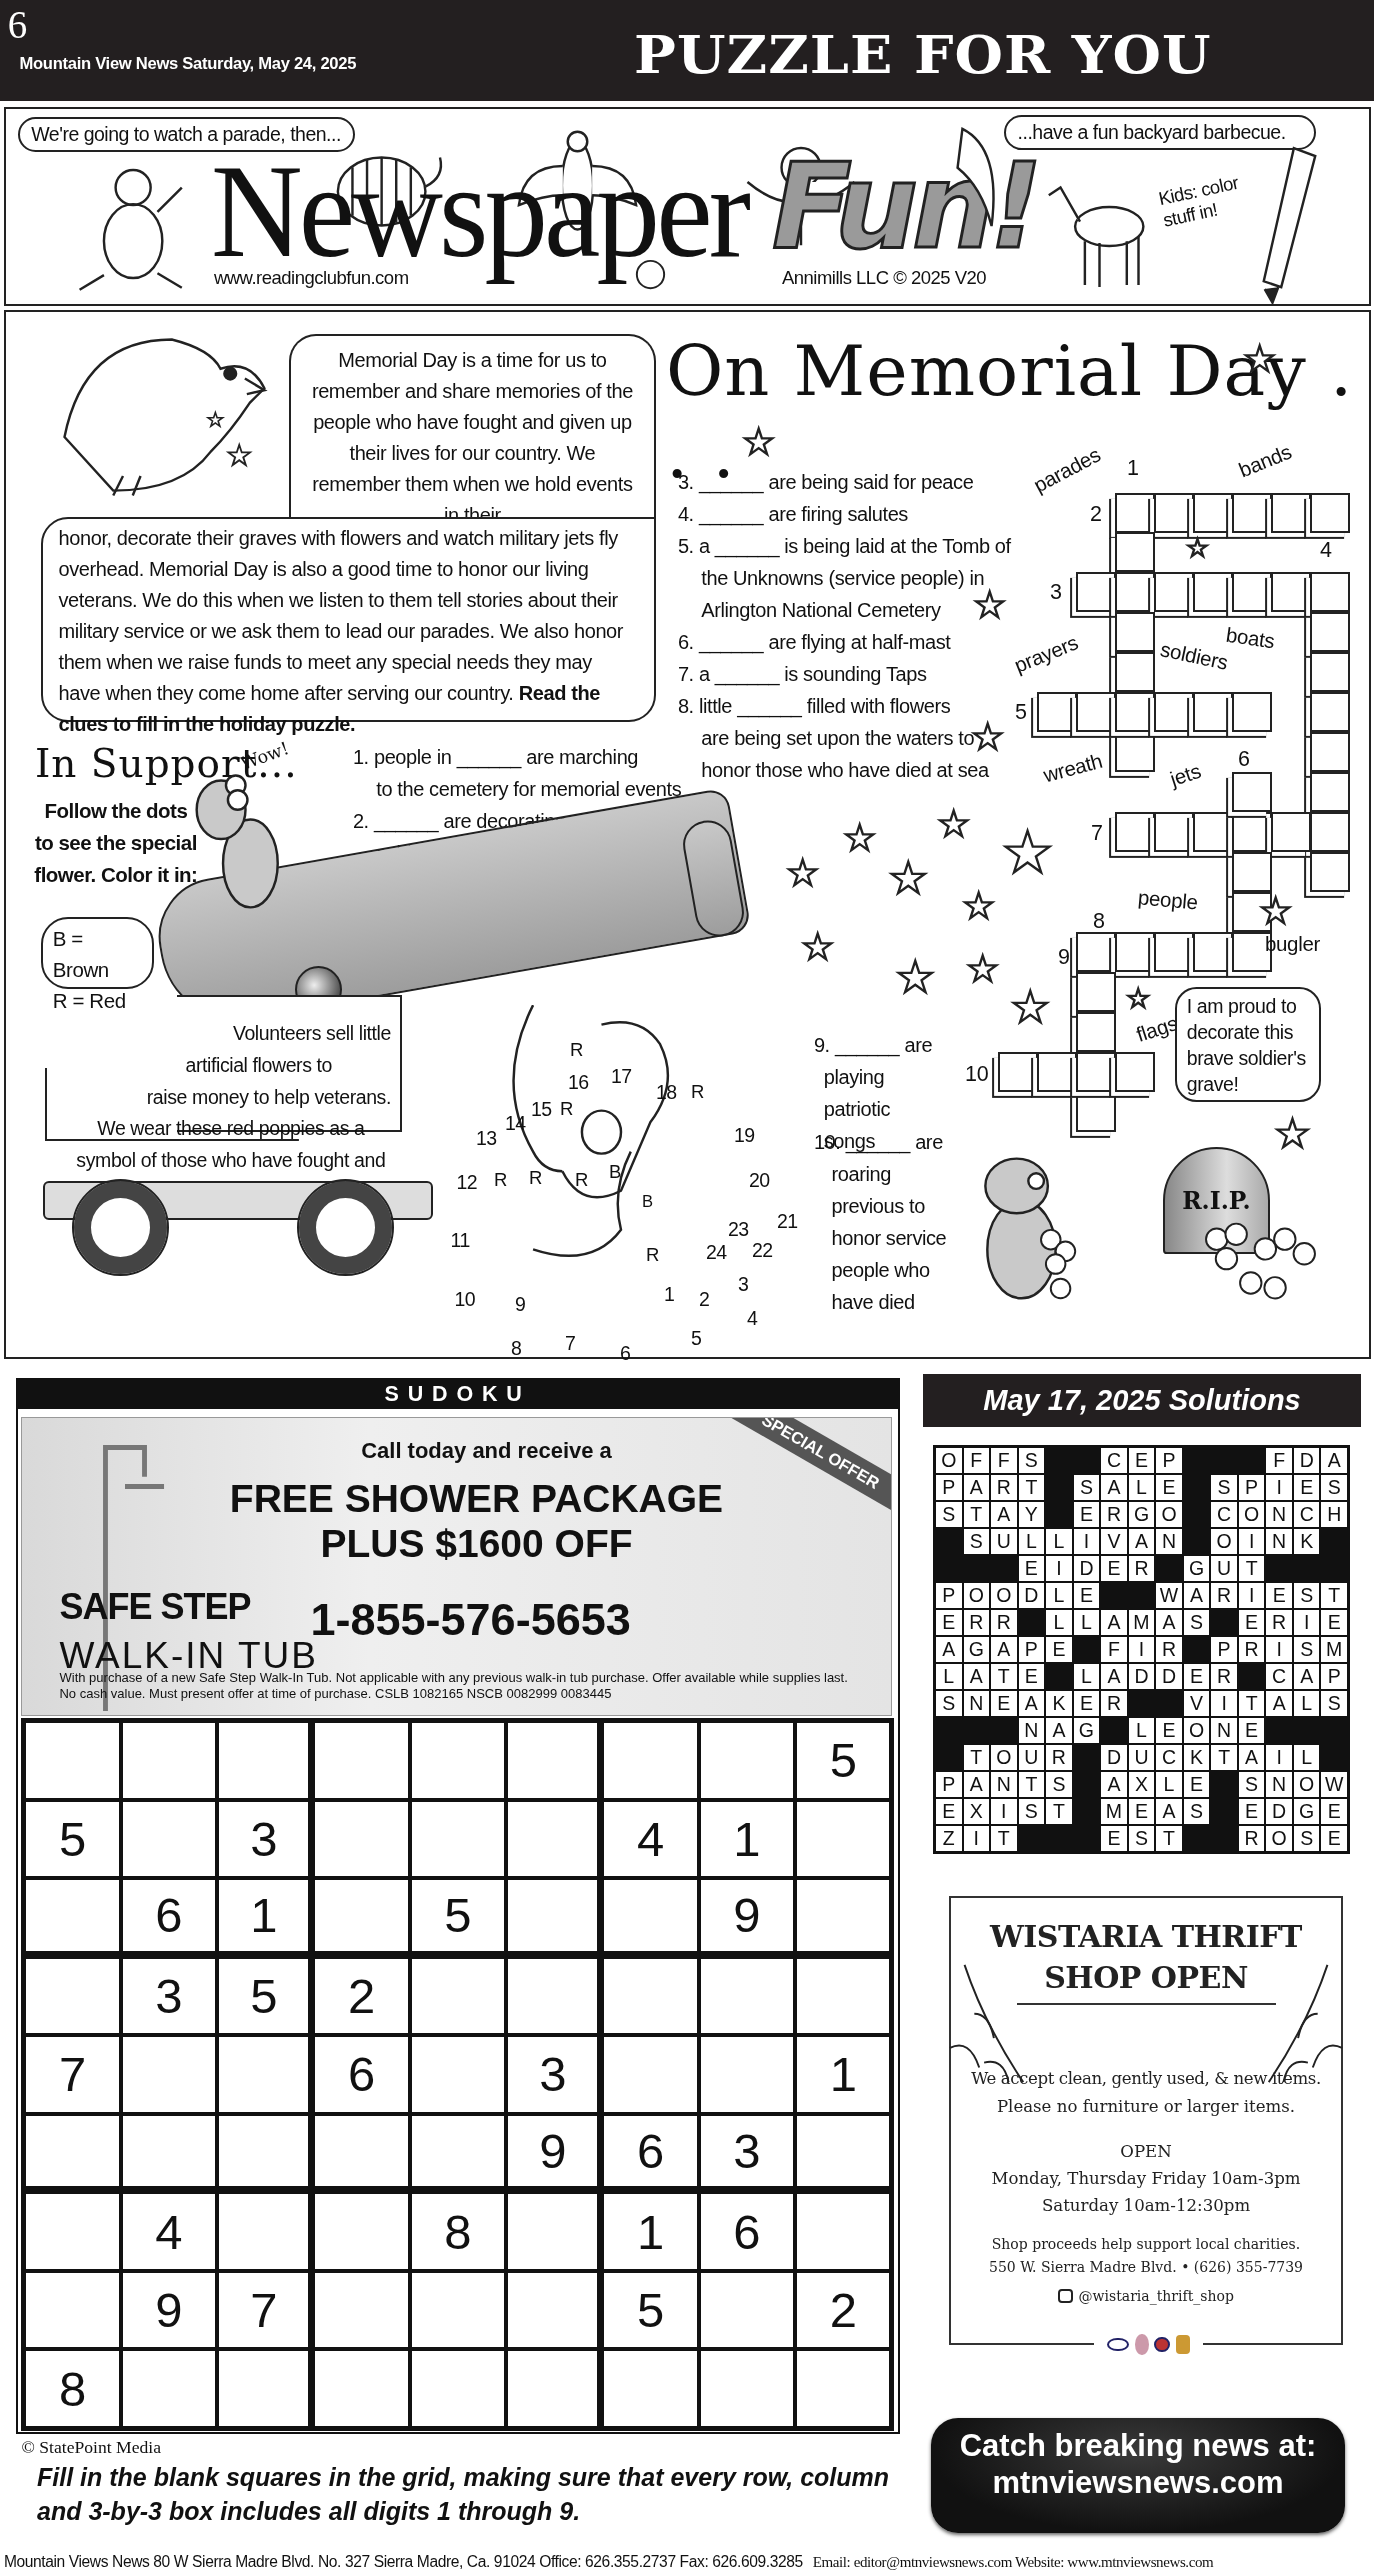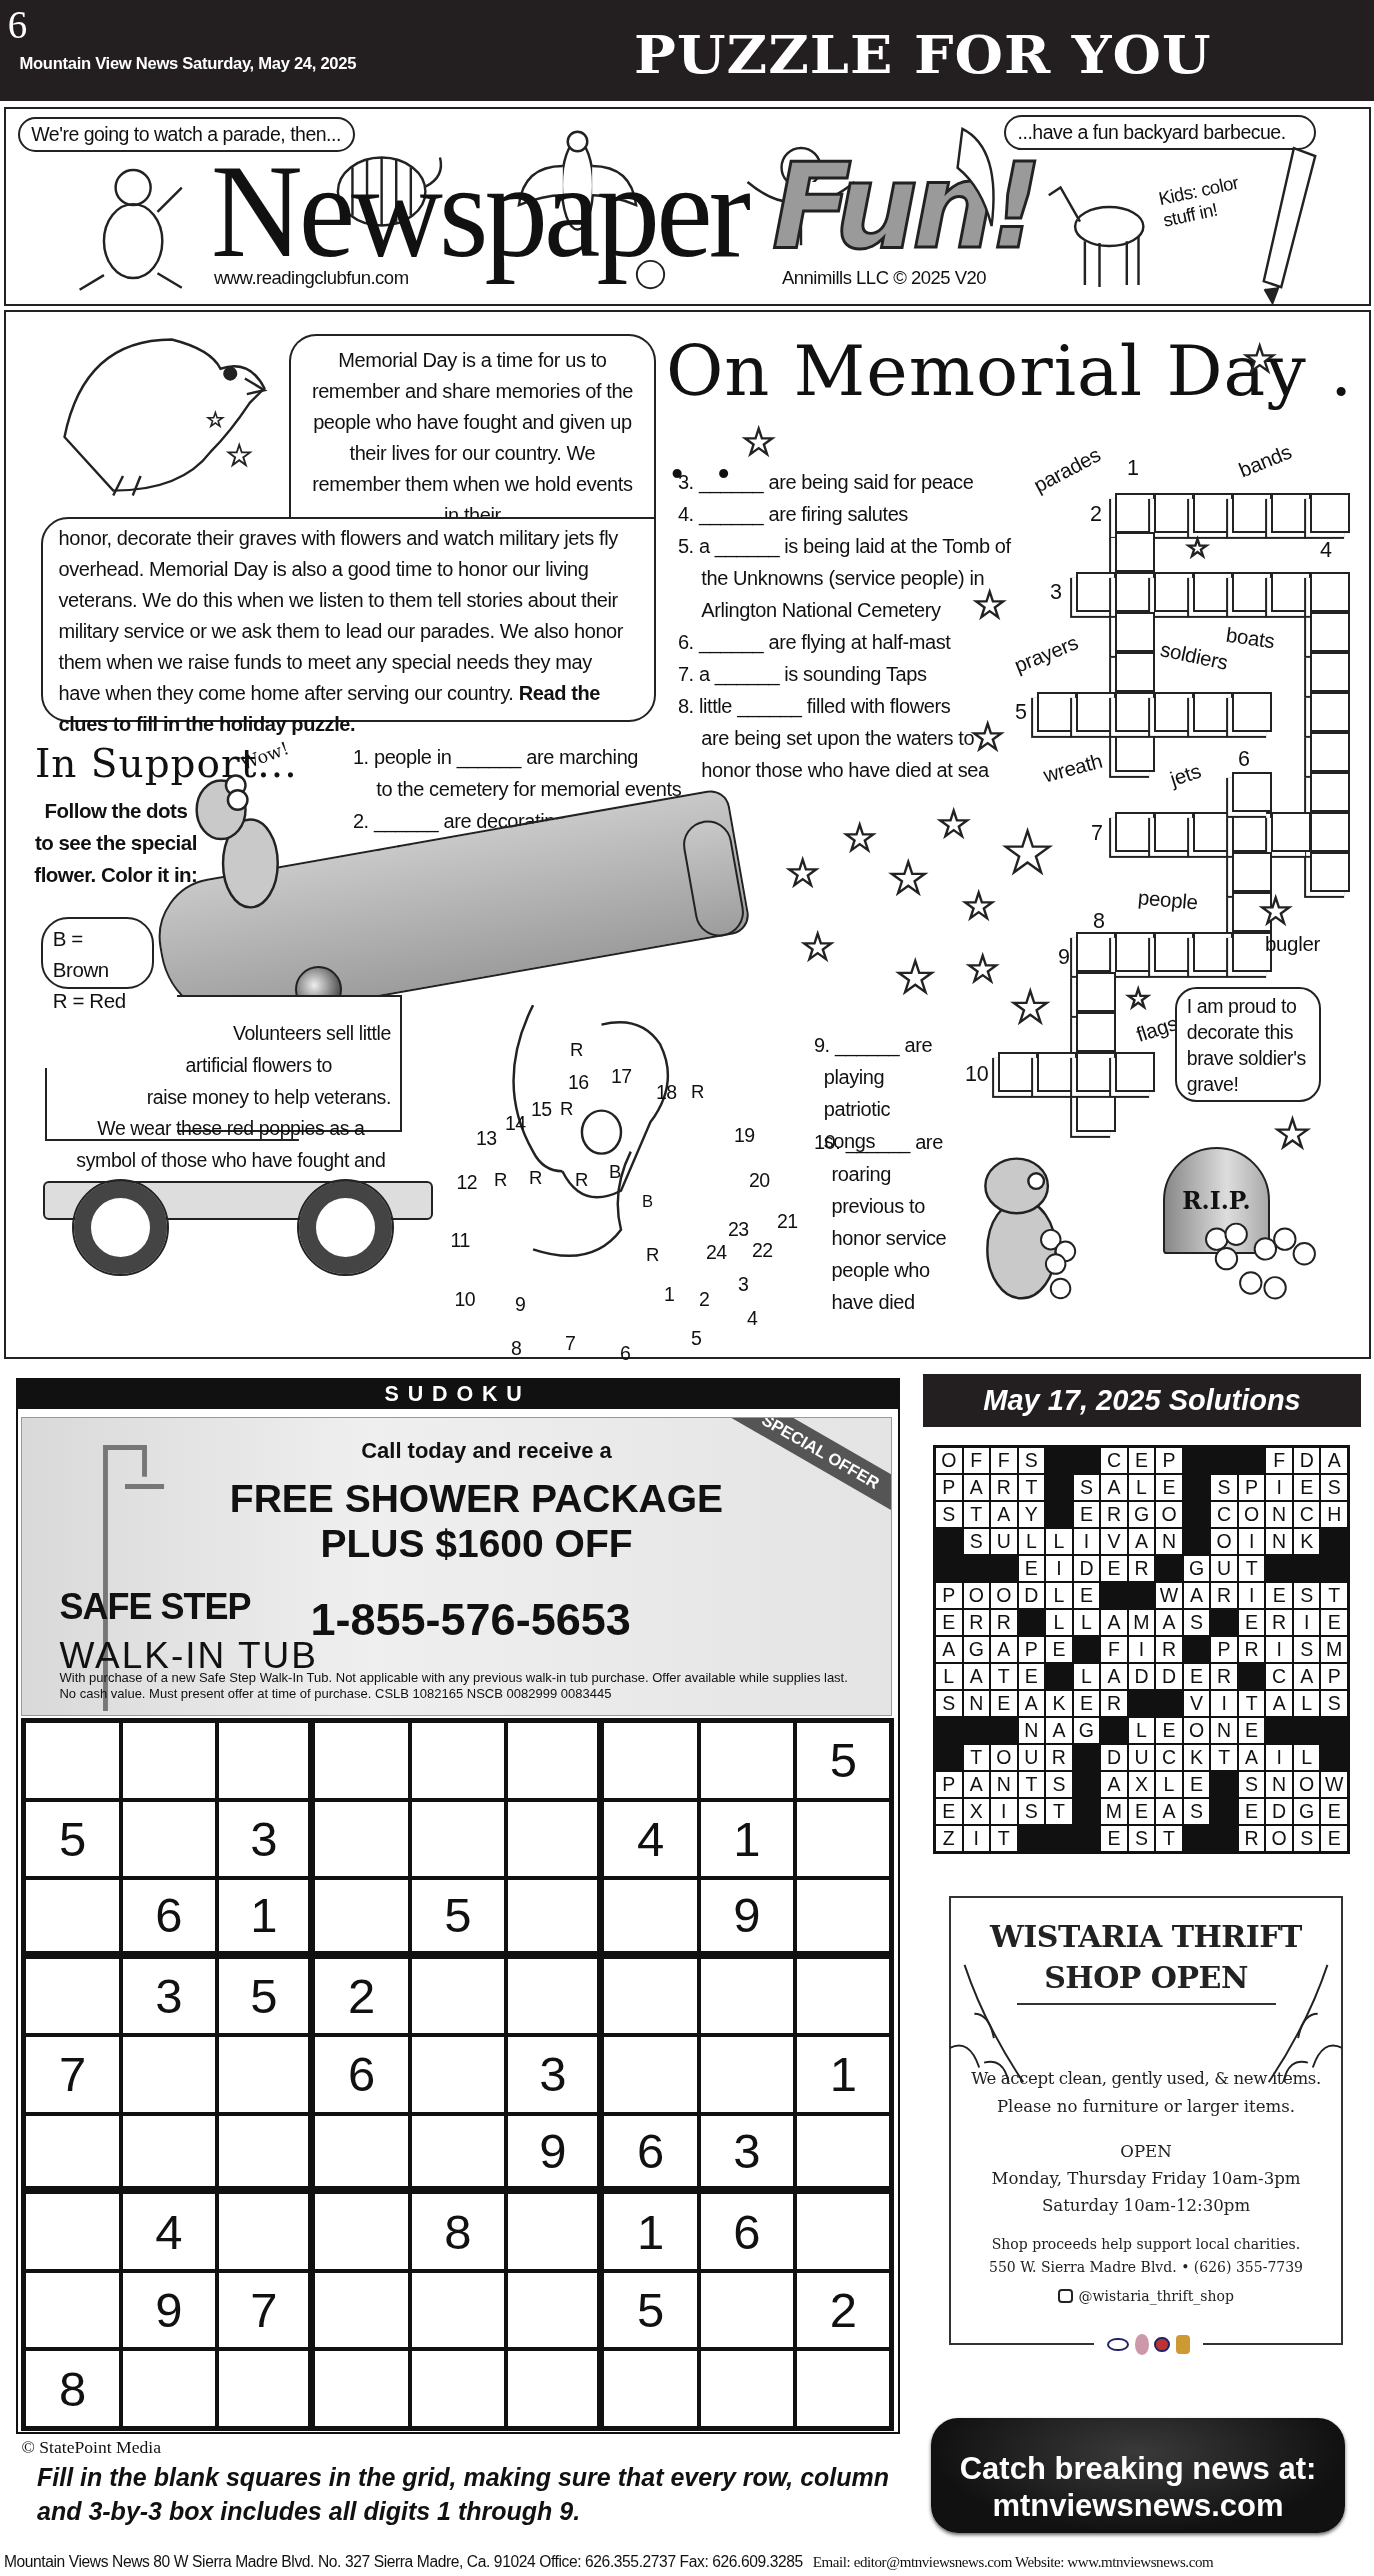--- a/index.html
+++ b/index.html
@@ -734,21 +734,21 @@
   </div>
   <div class="abs" style="left:143px;top:433px;width:109px;height:27px;background:#fff;display:flex;gap:5.9px;justify-content:center;align-items:center">
     <span style="width:21.5px;height:13.7px;border-radius:50%;border:2px solid #226"></span>
     <span style="width:13.7px;height:21.5px;border-radius:50%;background:#c9a"></span>
     <span style="width:15.6px;height:15.6px;border-radius:50%;background:#b33;border:2px solid #226"></span>
     <span style="width:13.7px;height:19.5px;background:#c93;border-radius:3.9px"></span>
   </div>
 </div>
 
 <div class="abs catch">
-  <div style="margin-top:32px;font-size:31px;line-height:37px">Catch breaking news at:</div>
+  <div style="margin-top:9px;font-size:31px;line-height:37px">Catch breaking news at:</div>
   <div style="font-size:31px;line-height:37px">mtnviewsnews.com</div>
 </div>
 
 <div class="abs footer">
   <span>Mountain Views News 80 W Sierra Madre Blvd.  No. 327   Sierra Madre, Ca.  91024   Office:  626.355.2737  Fax:  626.609.3285</span>
   <span style="font-family:'Liberation Serif',serif;font-size:15px;margin-left:5.9px">Email:  editor@mtnviewsnews.com  Website:  www.mtnviewsnews.com</span>
 </div>
 
 
 </body></html>

